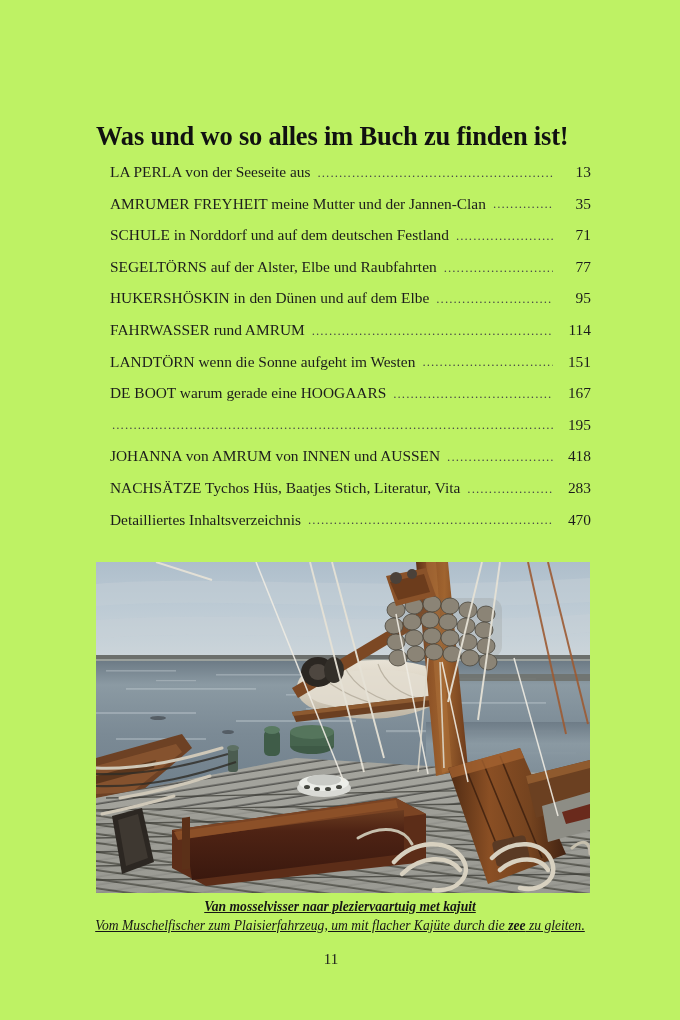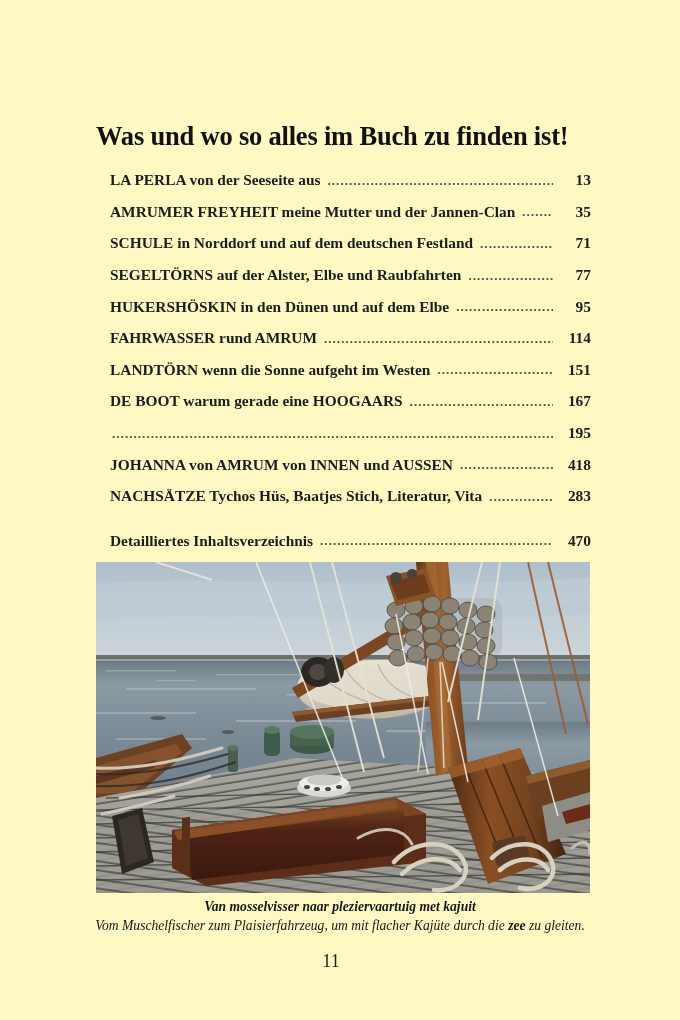--- a/index.html
+++ b/index.html
@@ -12,21 +12,21 @@
     height: 1020px;
     position: relative;
     overflow: hidden;
     font-family: "Liberation Serif", "DejaVu Serif", serif;
     color: #1a1a1a;
   }
 
   .page {
     position: absolute;
     inset: 0;
-    background: #fef9c3;
+    background: #bef264;
   }
 
   
   .page-title {
     position: absolute;
     left: 96px;
     top: 103px;
     width: 500px;
     font-size: 26.5px;
     font-weight: bold;
@@ -37,30 +37,28 @@
 
   
   .toc {
     position: absolute;
     left: 110px;
     top: 156px;
     width: 481px;
   }
   .toc-row {
     display: flex;
-    align-items: flex-end;
+    align-items: center;
     height: 31.6px;
     font-size: 15.4px;
     line-height: 1;
     color: #1c1c1c;
     white-space: nowrap;
-    font-weight: bold;
   }
   .toc-row.spaced {
-    margin-top: 13px;
   }
   .toc-label {
     flex: 0 0 auto;
     padding-right: 5px;
   }
   .toc-leader {
     flex: 1 1 auto;
     position: relative;
     height: 1em;
     overflow: hidden;
@@ -99,20 +97,21 @@
 
   
   .caption {
     position: absolute;
     left: 60px;
     top: 898px;
     width: 560px;
     text-align: center;
     font-style: italic;
     color: #161616;
+    text-decoration: underline;
   }
   .caption-line1 {
     font-size: 13.6px;
     font-weight: bold;
     font-style: italic;
     line-height: 1.38;
   }
   .caption-line2 {
     font-size: 13.6px;
     font-style: italic;
@@ -120,21 +119,21 @@
   }
   .caption-line2 b { font-weight: bold; }
 
   
   .folio {
     position: absolute;
     left: 0;
     top: 951px;
     width: 662px;
     text-align: center;
-    font-size: 18px;
+    font-size: 15px;
     color: #1c1c1c;
   }
 </style>
 </head>
 <body>
 
 <div class="page">
 
   <h1 class="page-title">Was und wo so alles im Buch zu finden ist!</h1>
 

